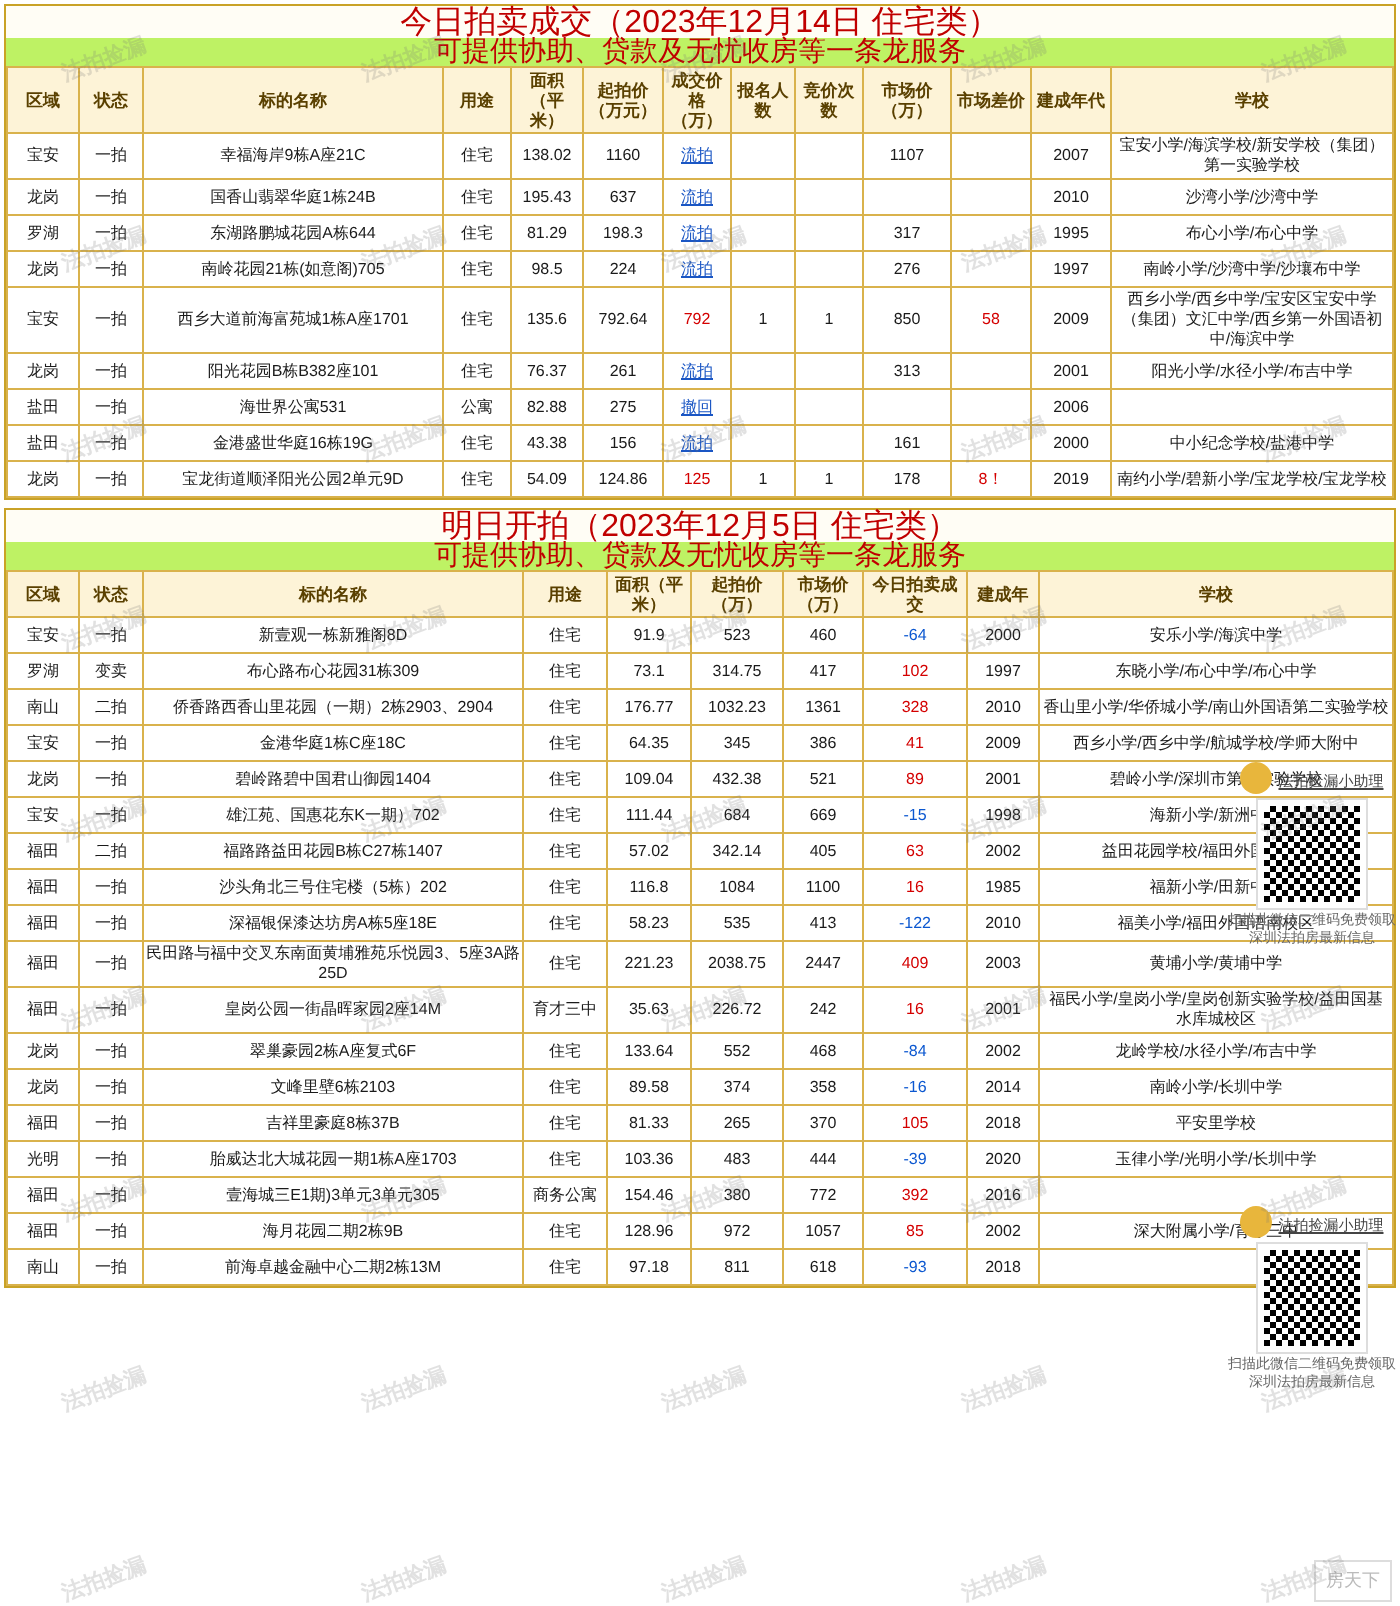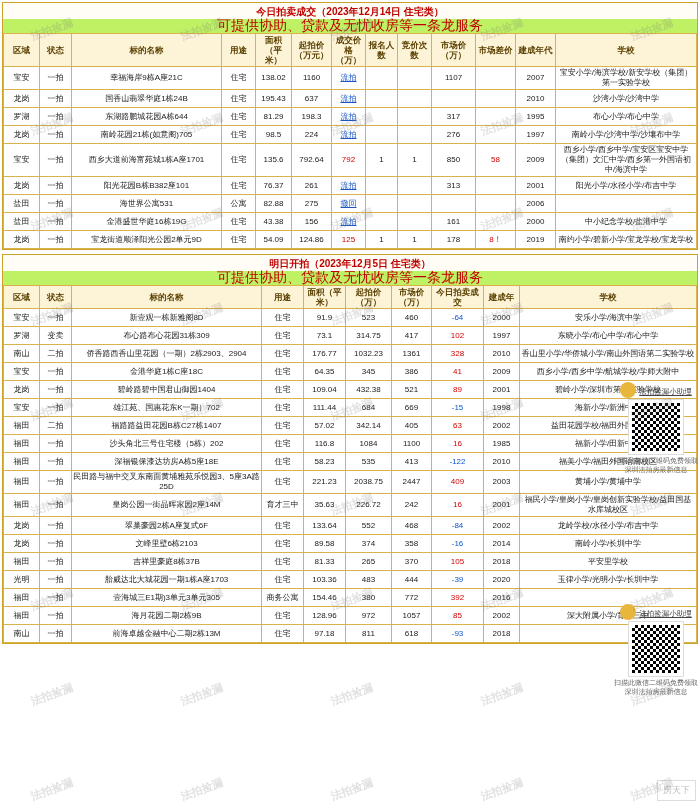--- a/index.html
+++ b/index.html
@@ -18,22 +18,22 @@
   }
   .panel {
     border: 1px solid #c9a227;
     margin: 2px 2px 4px 2px;
     background: #fffdf5;
   }
   .panel-title {
     text-align: center;
     padding: 2px 0 1px 0;
     color: #c00000;
-    font-weight: bold;
-    font-size: 10px;
+    font-weight: normal;
+    font-size: 16px;
     line-height: 13px;
     background: #fffdf5;
   }
   .panel-sub {
     text-align: center;
     color: #c00000;
     font-size: 14px;
     line-height: 12px;
     padding-bottom: 2px;
     background: #bef264;

